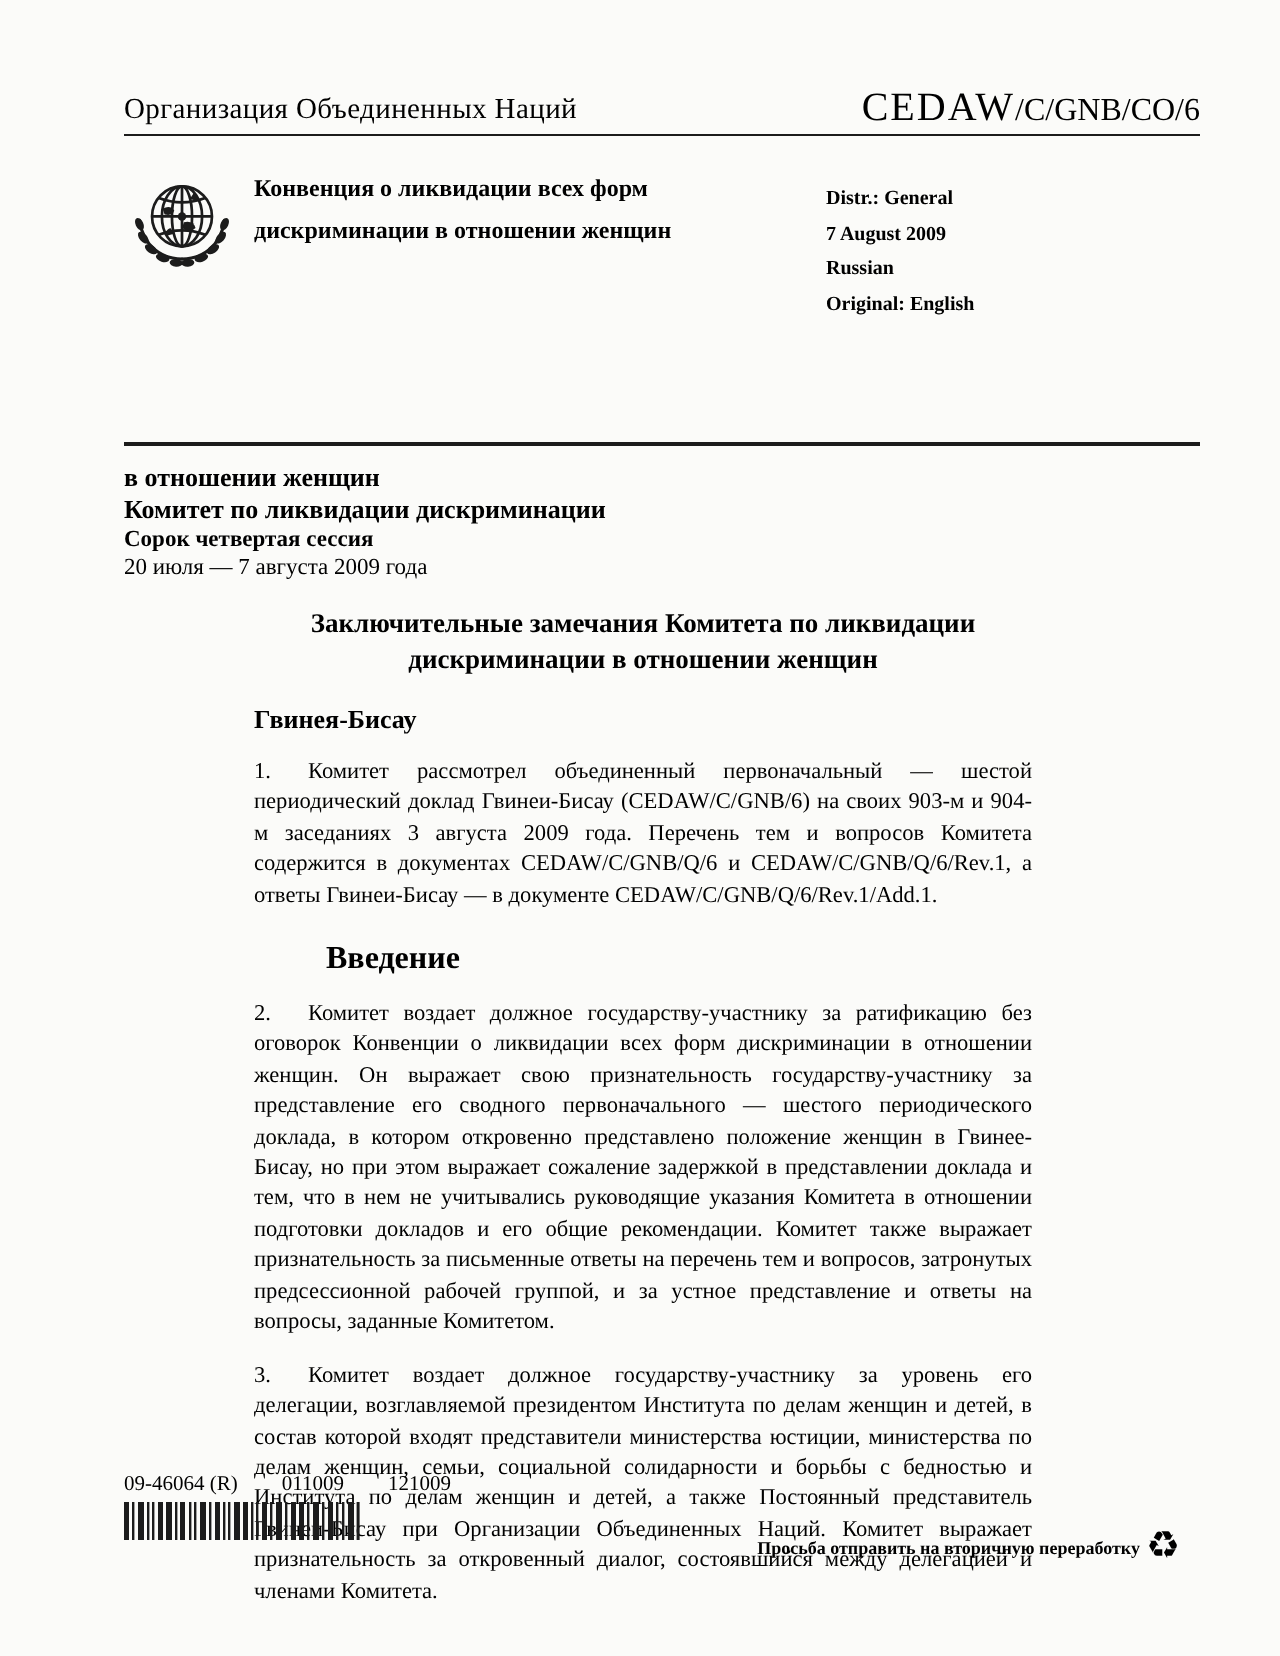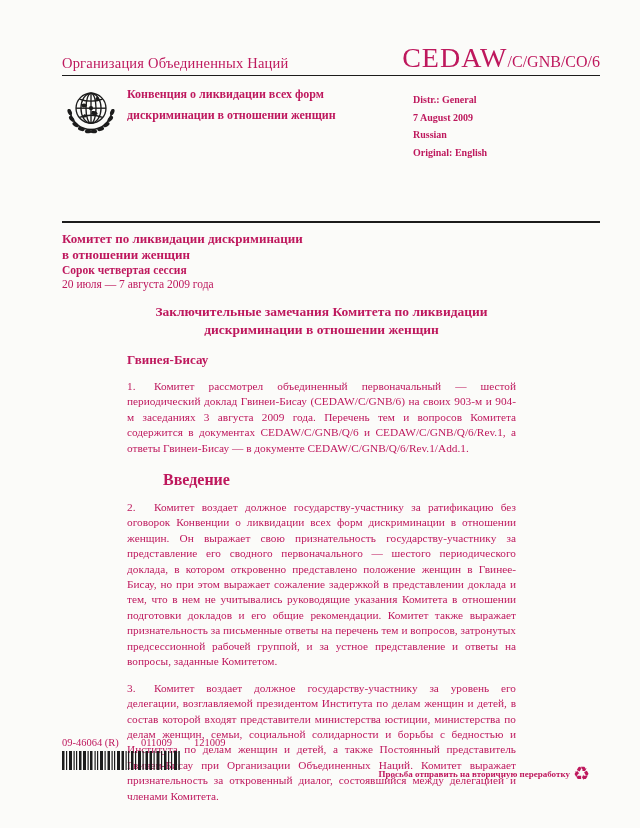--- a/index.html
+++ b/index.html
@@ -1,33 +1,33 @@
 <!DOCTYPE html>
 <html><head>
 <meta charset="utf-8">
 <style>
   html,body{margin:0;padding:0;background:#e8e8e6;}
   .page{
     position:relative;
     width:640px;height:828px;
     background:#fbfbf9;
     font-family:"Liberation Serif", serif;
-    color:#be185d;
+    color:#000000;
     overflow:hidden;
   }
   
   .org-row{
     position:absolute;left:62px;top:44px;width:538px;
     display:flex;justify-content:space-between;align-items:flex-end;
     border-bottom:1.5px solid #1c1c1c;
     padding-bottom:3px;
   }
   .org-name{font-size:14.5px;letter-spacing:.2px;}
   .doc-symbol{white-space:nowrap;line-height:1;}
-  .doc-symbol .big{font-size:28px;letter-spacing:1px;}
+  .doc-symbol .big{font-size:20px;letter-spacing:1px;}
   .doc-symbol .small{font-size:16px;}
   
   .masthead{position:absolute;left:62px;top:82px;display:flex;}
   .emblem{width:58px;height:64px;margin-right:7px;flex:0 0 auto;}
   .conv-title{font-weight:bold;font-size:12px;line-height:20.5px;padding-top:2px;width:250px;}
   .distr-block{position:absolute;left:413px;top:91px;font-size:10px;line-height:17.5px;font-weight:bold;}
   
   .thick-rule{position:absolute;left:62px;top:221px;width:538px;height:2.4px;background:#1c1c1c;}
   
   .committee{position:absolute;left:62px;top:231px;}
@@ -106,22 +106,22 @@
   <div class="distr-block">
     <div>Distr.: General</div>
     <div>7 August 2009</div>
     <div>Russian</div>
     <div>Original: English</div>
   </div>
 
   <div class="thick-rule"></div>
 
   <div class="committee">
+    <div class="name">в отношении женщин</div>
     <div class="name">Комитет по ликвидации дискриминации</div>
-    <div class="name">в отношении женщин</div>
     <div class="session">Сорок четвертая сессия</div>
     <div class="dates">20 июля — 7 августа 2009 года</div>
   </div>
 
   <div class="main">
     <h1 class="doc-title">Заключительные замечания Комитета по ликвидации дискриминации в отношении женщин</h1>
     <div class="country">Гвинея-Бисау</div>
 
     <p class="para"><span class="num">1.</span><span>Комитет рассмотрел объединенный первоначальный — шестой периодический доклад Гвинеи-Бисау (CEDAW/C/GNB/6) на своих 903-м и 904-м заседаниях 3 августа 2009 года. Перечень тем и вопросов Комитета содержится в документах CEDAW/C/GNB/Q/6 и CEDAW/C/GNB/Q/6/Rev.1, а ответы Гвинеи-Бисау — в документе CEDAW/C/GNB/Q/6/Rev.1/Add.1.</span></p>
 

